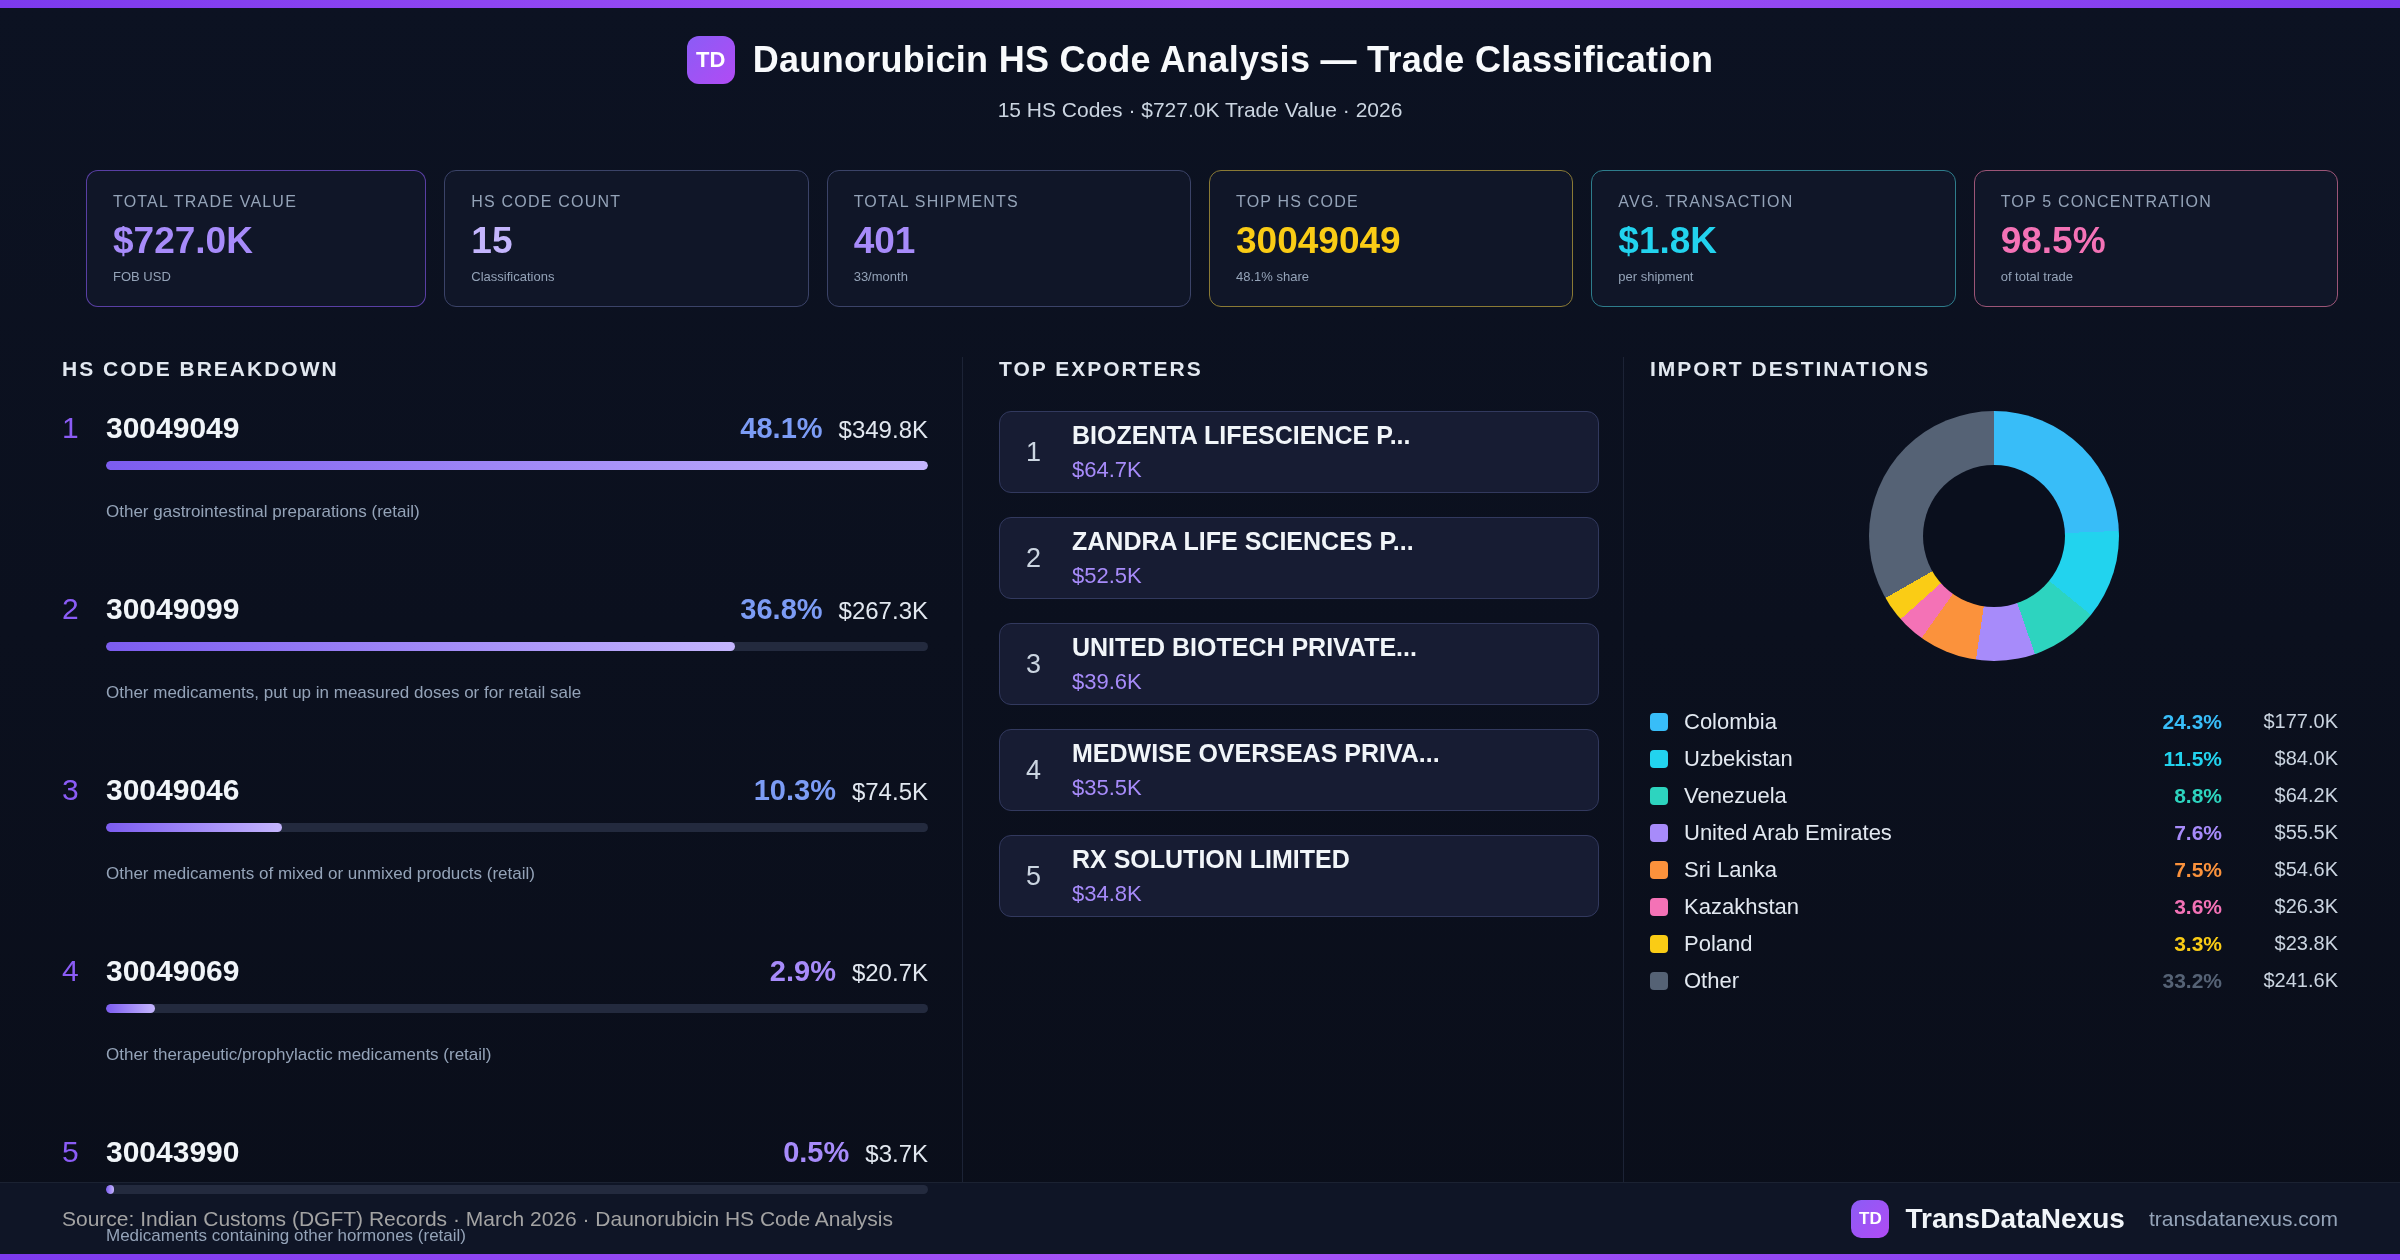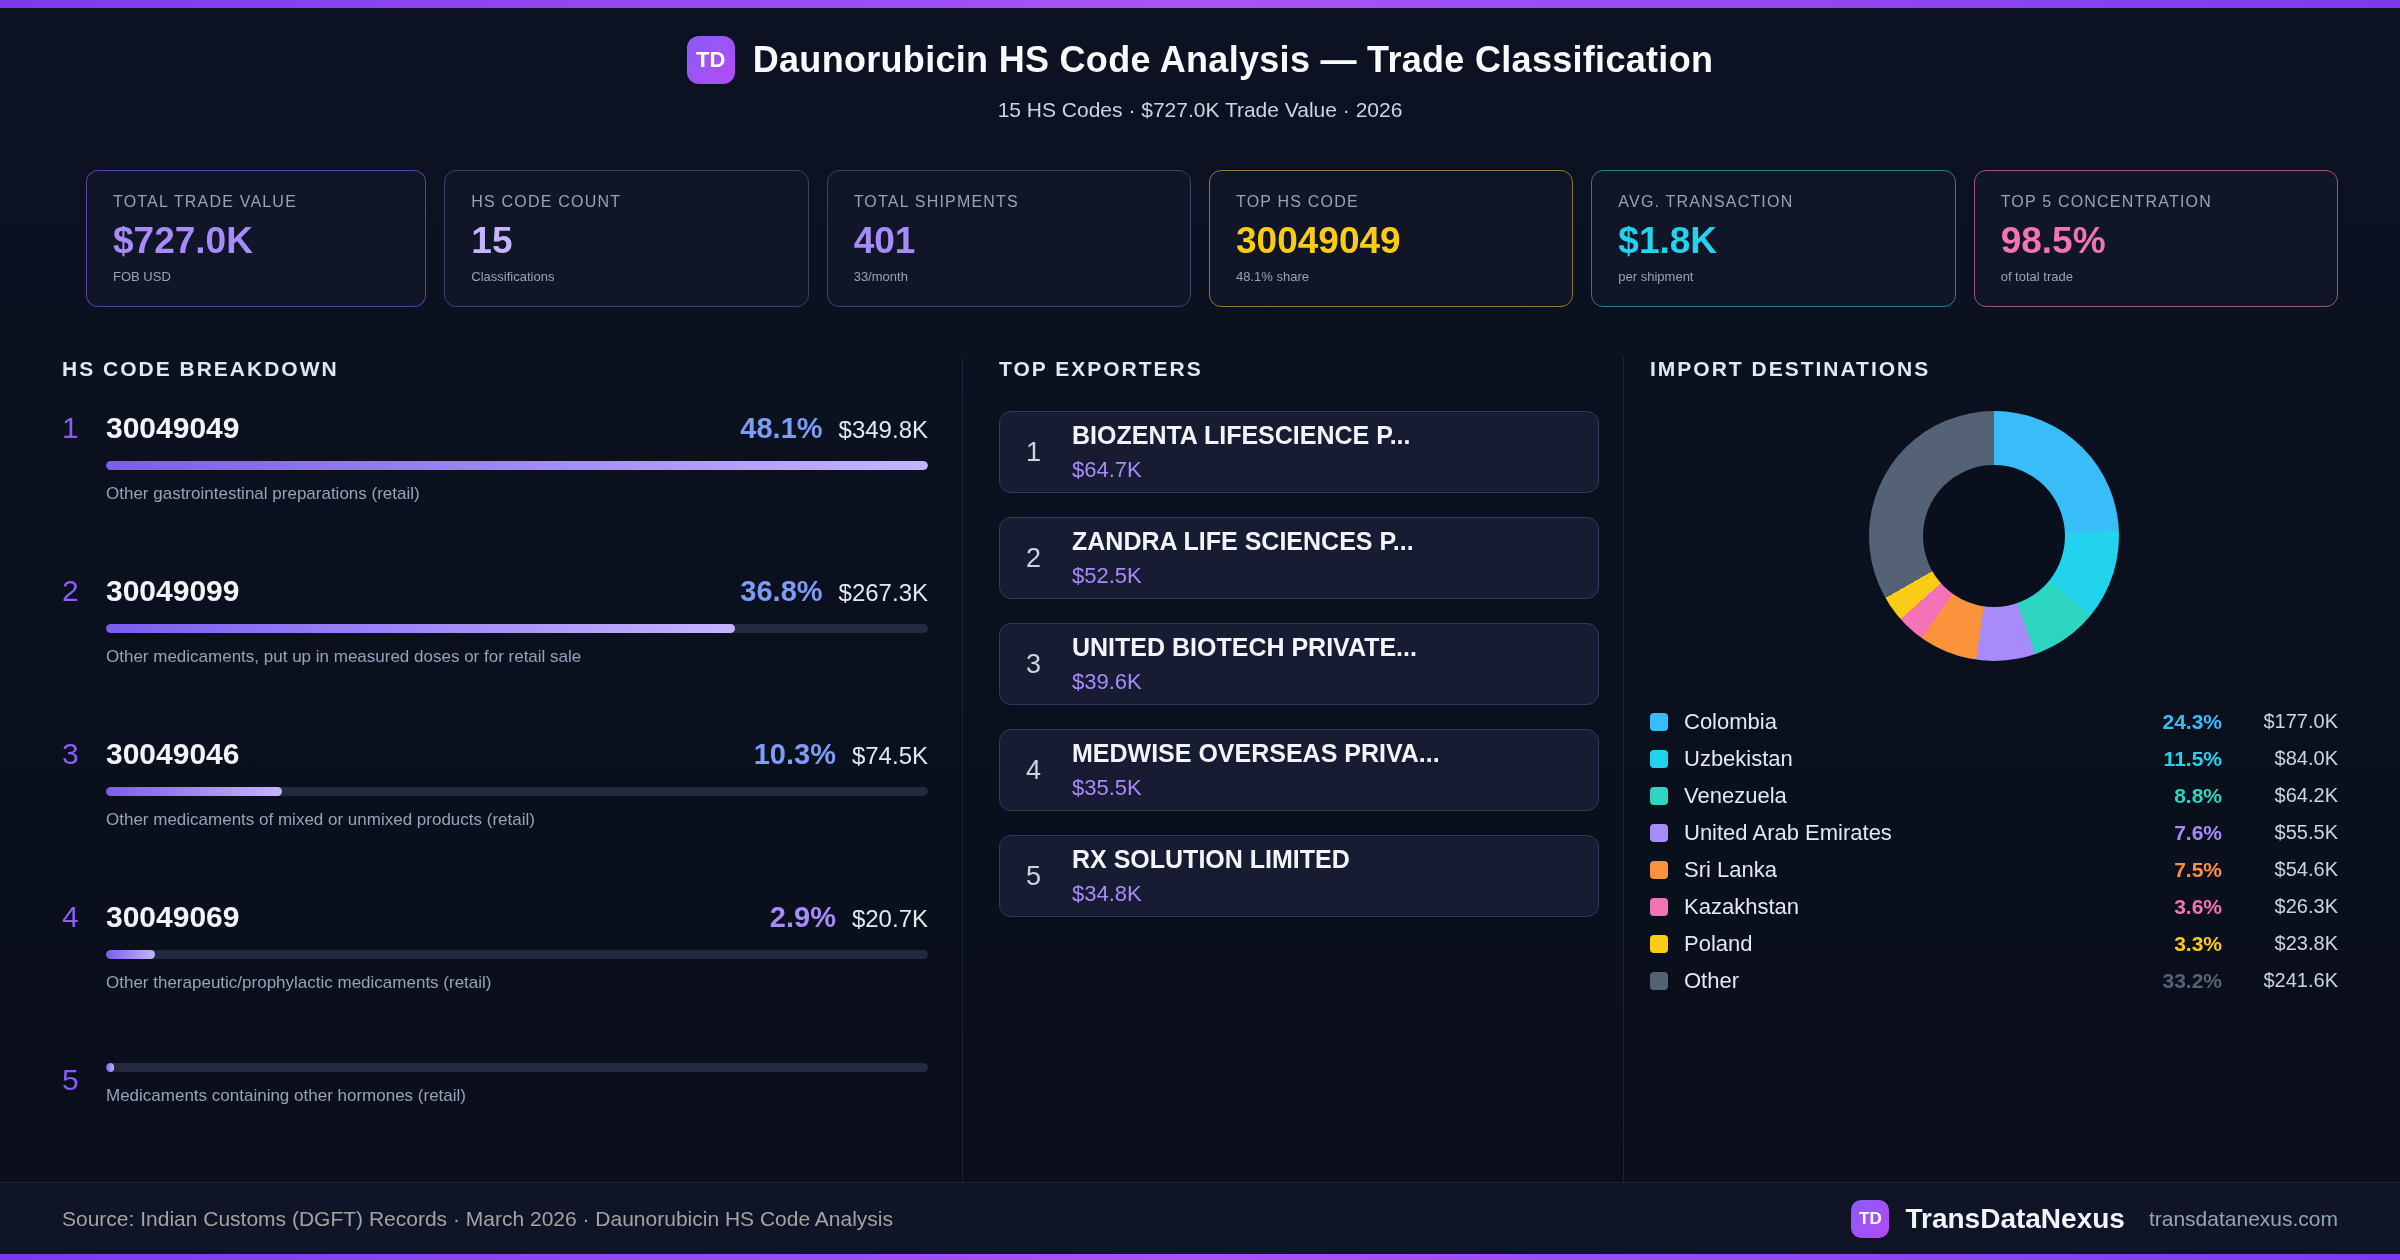--- a/index.html
+++ b/index.html
@@ -50,21 +50,21 @@
   .hs-list { margin-top:30px; }
   .hs-item { position:relative; padding-left:44px; margin-bottom:70px; }
   .hs-rank { position:absolute; left:0; top:0; font-size:30px; color:#8b5cf6; }
   .hs-top { display:flex; align-items:baseline; }
   .hs-code { font-size:30px; font-weight:600; color:#f1f5f9; }
   .hs-spacer { flex:1; }
   .hs-pct { font-size:29px; font-weight:600; }
   .hs-value { font-size:24px; color:#e2e8f0; margin-left:16px; }
   .hs-bar-track { margin-top:16px; height:9px; border-radius:5px; background:#232a3e; overflow:hidden; }
   .hs-bar-fill { height:100%; border-radius:5px; background:linear-gradient(90deg,#7c5cf0,#c4b5fd); }
-  .hs-desc { margin-top:14px; font-size:17px; color:#94a3b8; }
+  .hs-desc { margin-top:32px; font-size:17px; color:#94a3b8; }
 
   
   .exp-list { margin-top:30px; }
   .exp-card {
     display:flex; align-items:center; height:82px; padding:0 26px; margin-bottom:24px;
     background:#171c33; border:1px solid #32395e; border-radius:12px; cursor:pointer;
   }
   .exp-rank { font-size:27px; color:#cbd5e1; width:46px; }
   .exp-name { font-size:25px; font-weight:600; color:#f1f5f9; }
   .exp-value { margin-top:7px; font-size:22px; color:#a78bfa; }
@@ -196,20 +196,26 @@
             <span class="hs-value">$20.7K</span>
           </div>
           <div class="hs-bar-track">
             <div class="hs-bar-fill" style="width: 6%;"></div>
           </div>
           <div class="hs-desc">Other therapeutic/prophylactic medicaments (retail)</div>
         </div>
 
         <div class="hs-item">
           <span class="hs-rank">5</span>
+          <div class="hs-top">
+            <span class="hs-code">30043990</span>
+            <span class="hs-spacer"></span>
+            <span class="hs-pct" style="color: rgb(167, 139, 250);">0.5%</span>
+            <span class="hs-value">$3.7K</span>
+          </div>
           <div class="hs-bar-track">
             <div class="hs-bar-fill" style="width: 1%;"></div>
           </div>
           <div class="hs-desc">Medicaments containing other hormones (retail)</div>
         </div>
 
       </div>
     </div>
 
     <div class="col-divider"></div>

